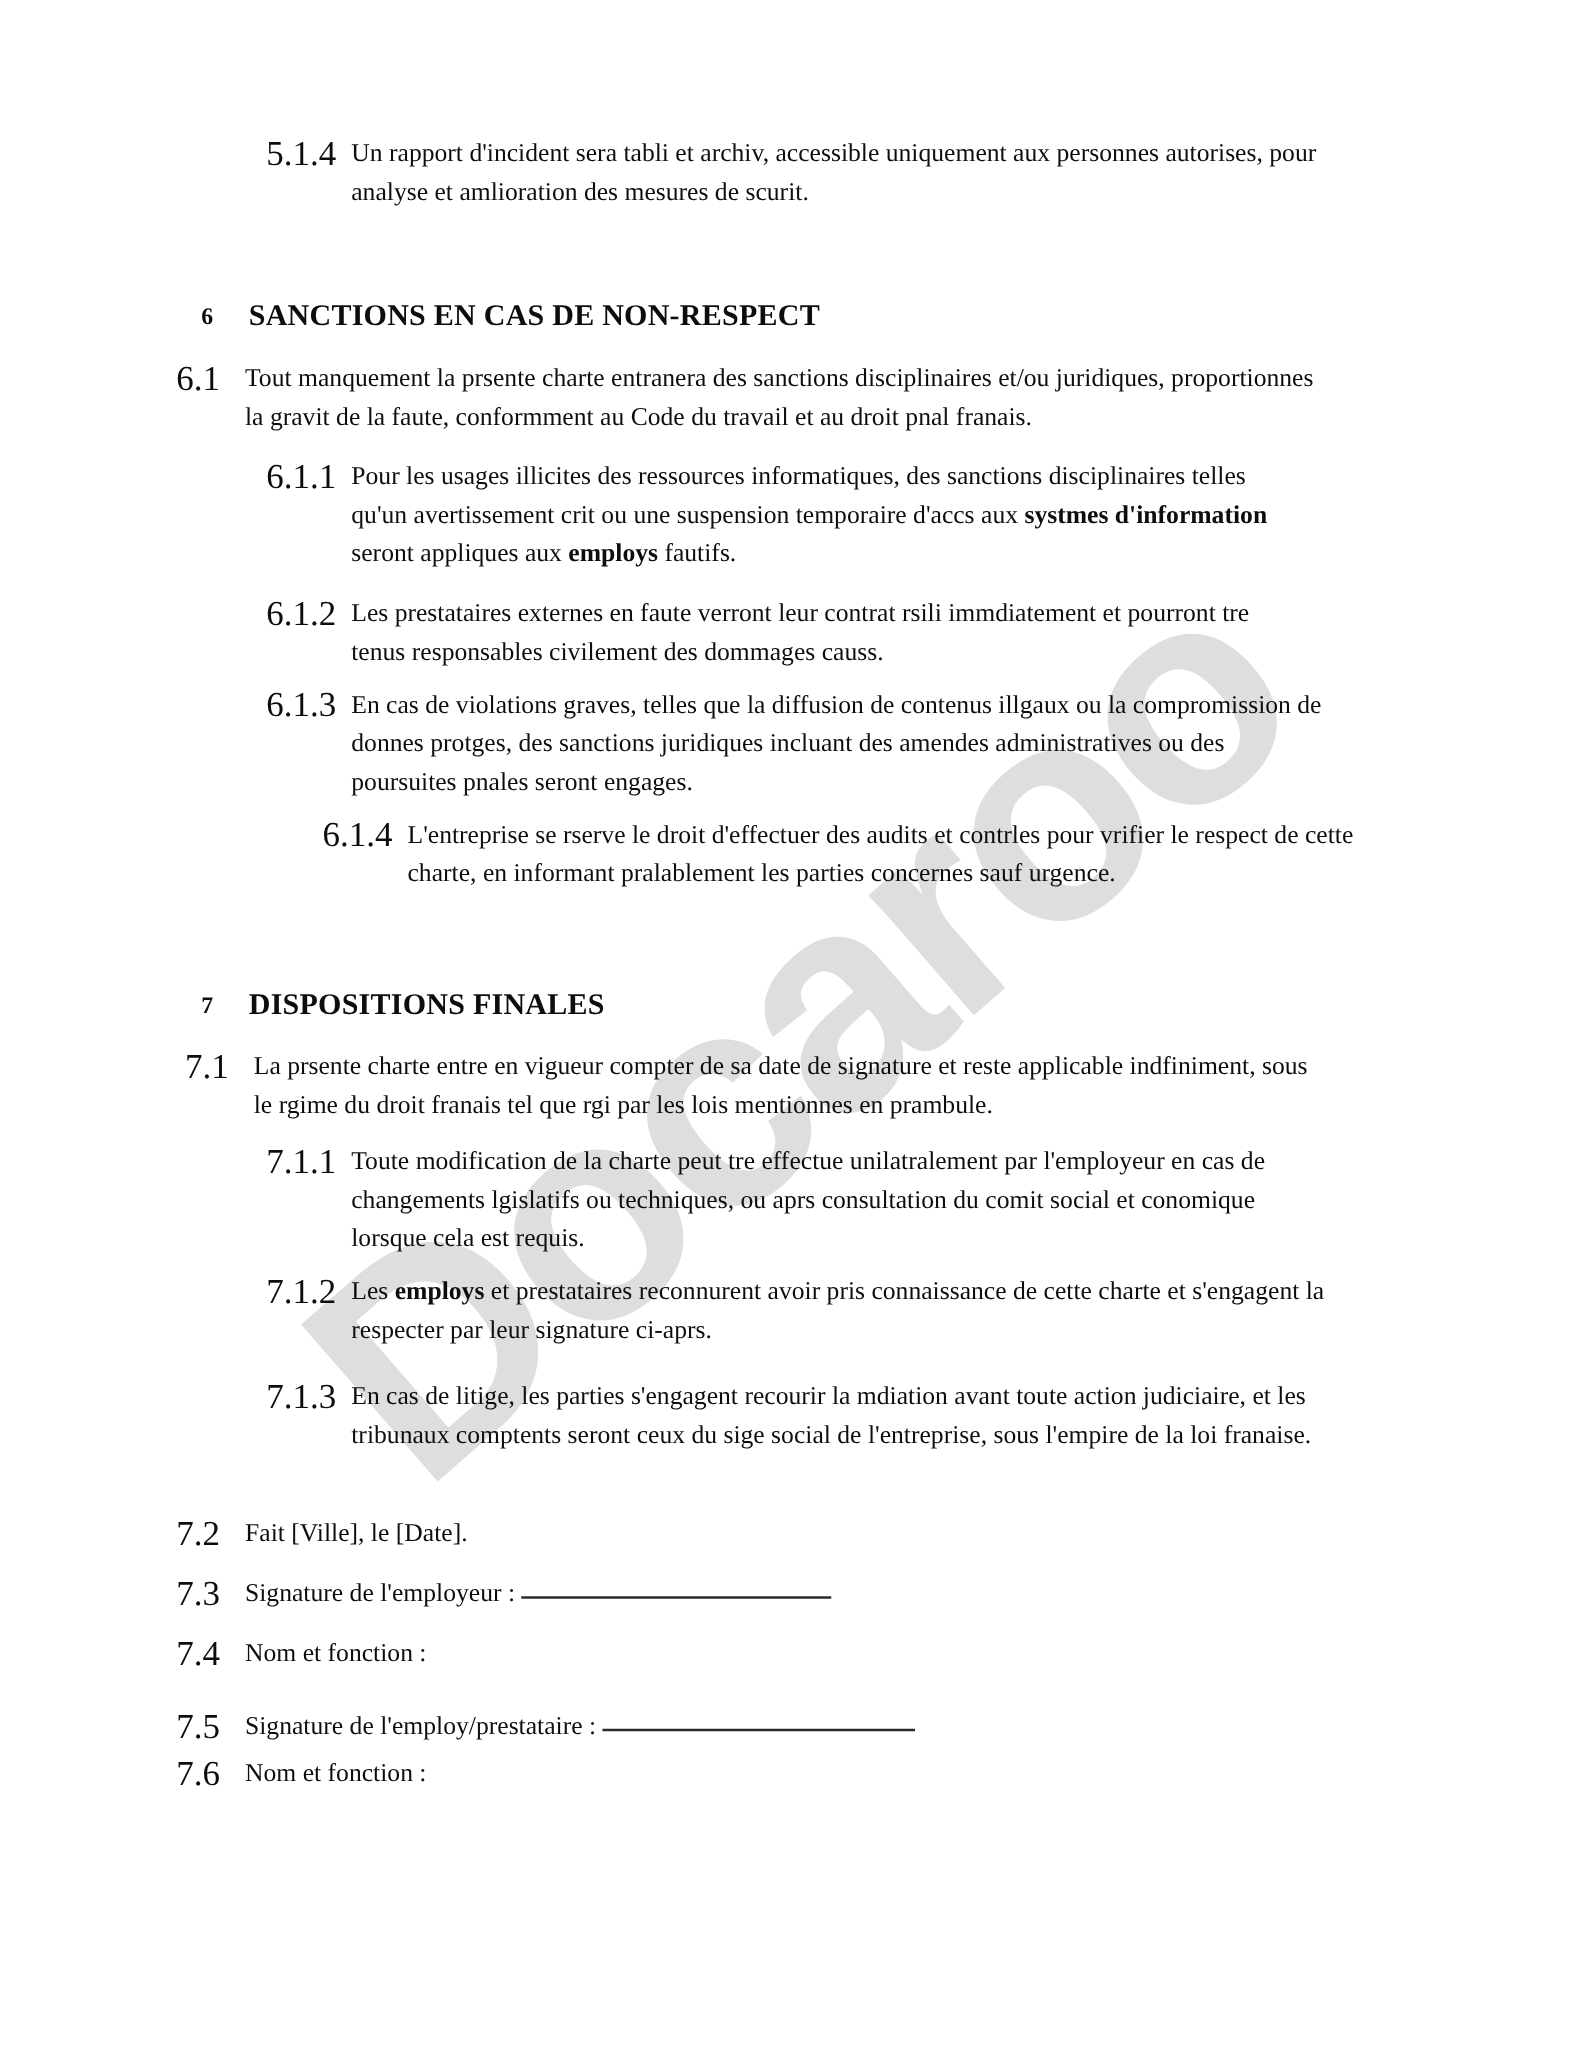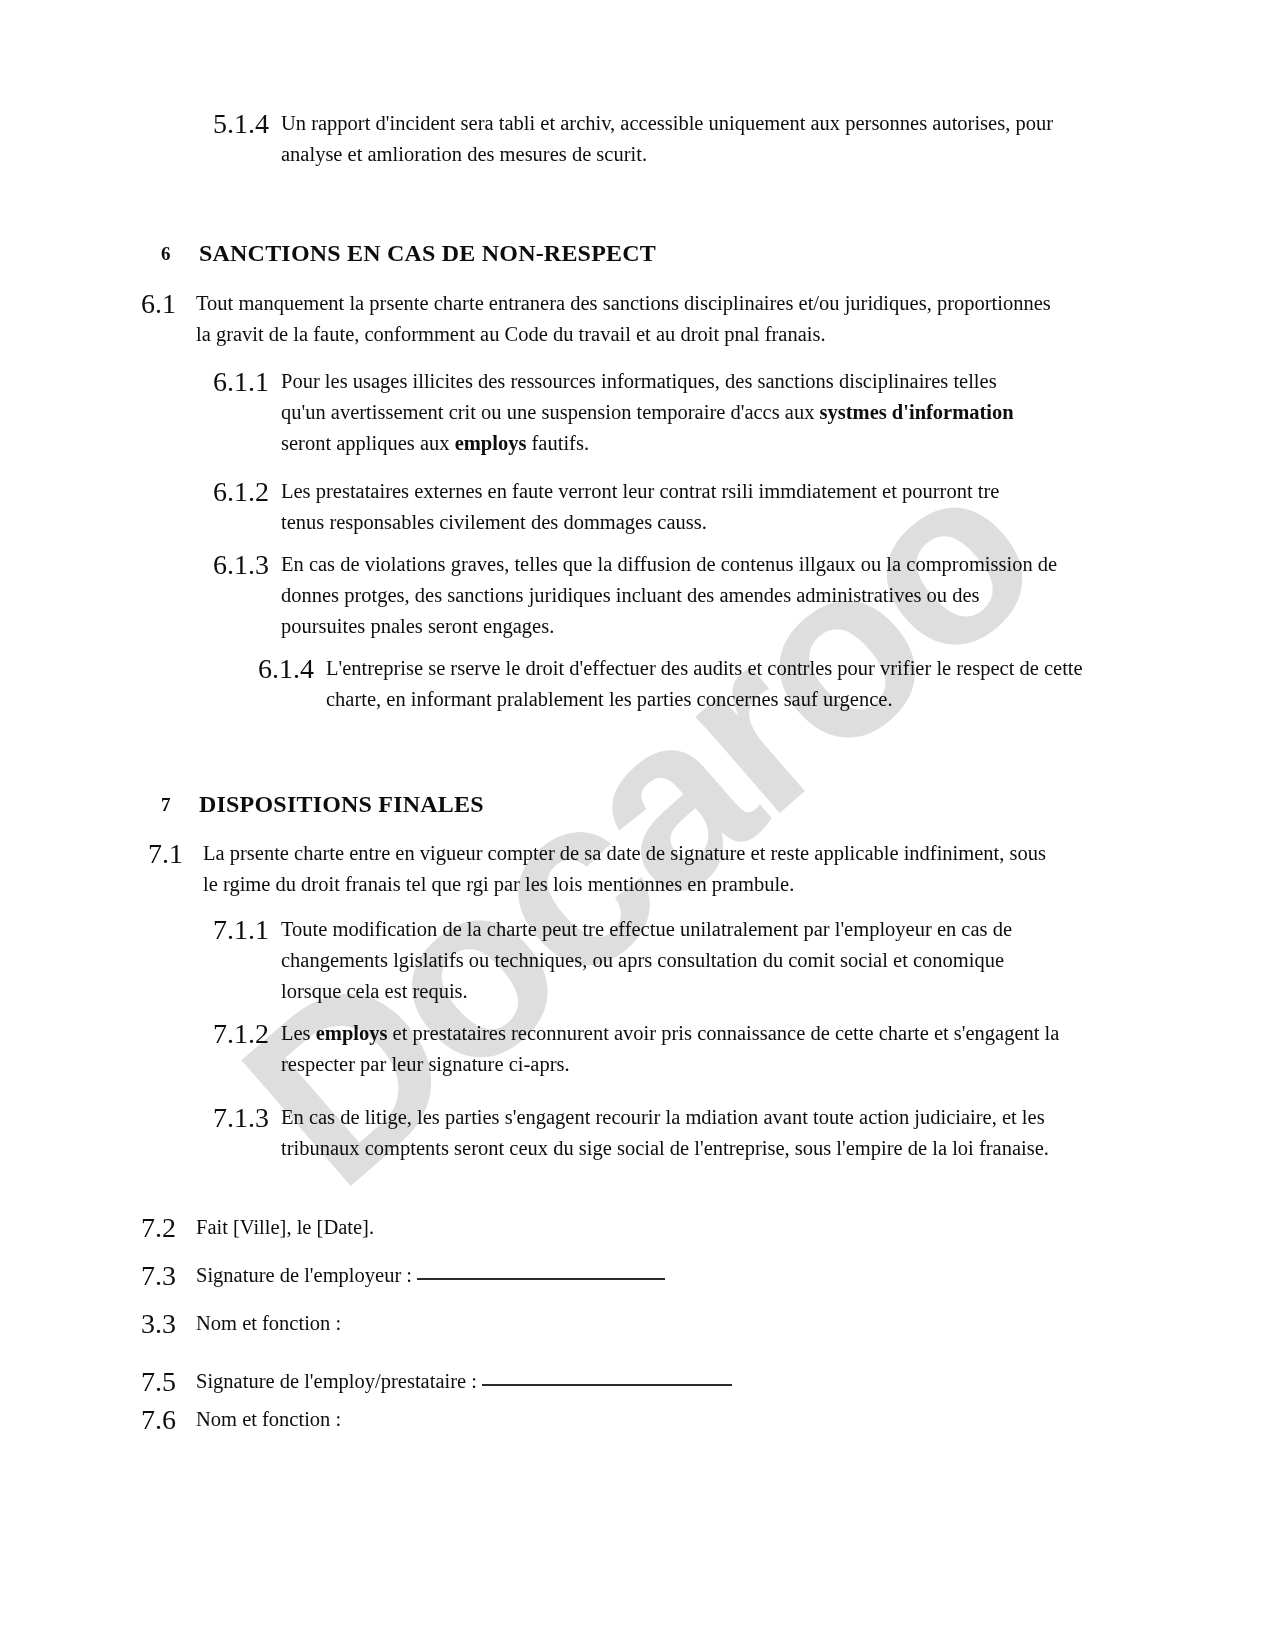--- a/index.html
+++ b/index.html
@@ -174,21 +174,21 @@
       <span class="num">7.2</span>
       <span class="body-text">Fait  [Ville], le [Date].</span>
     </div>
 
     <div class="block lvl2" style="left:141px; top:1260px; width:800px;">
       <span class="num">7.3</span>
       <span class="body-text"><span>Signature de l'employeur : </span><span class="sig-line w1"></span></span>
     </div>
 
     <div class="block lvl2" style="left:141px; top:1308px; width:800px;">
-      <span class="num">3.3</span>
+      <span class="num">7.4</span>
       <span class="body-text">Nom et fonction :</span>
     </div>
 
     <div class="block lvl2" style="left:141px; top:1356px; width:850px;margin-top:10px;">
       <span class="num">7.5</span>
       <span class="body-text"><span>Signature de l'employ/prestataire : </span><span class="sig-line w2"></span></span>
     </div>
 
     <div class="block lvl2" style="left:141px; top:1404px; width:800px;justify-content:flex-end;">
       <span class="num">7.6</span>

